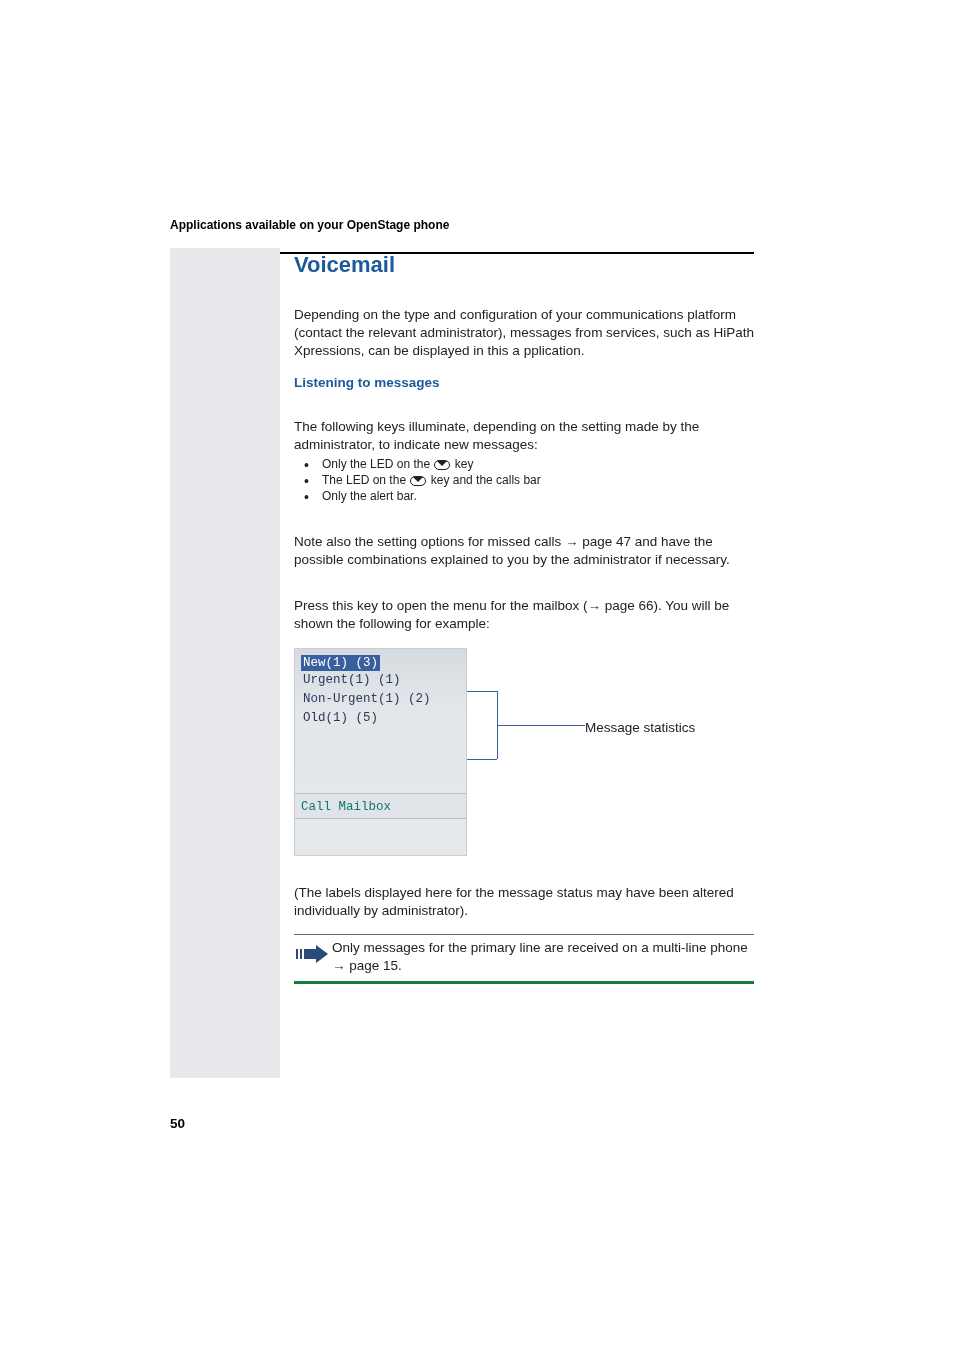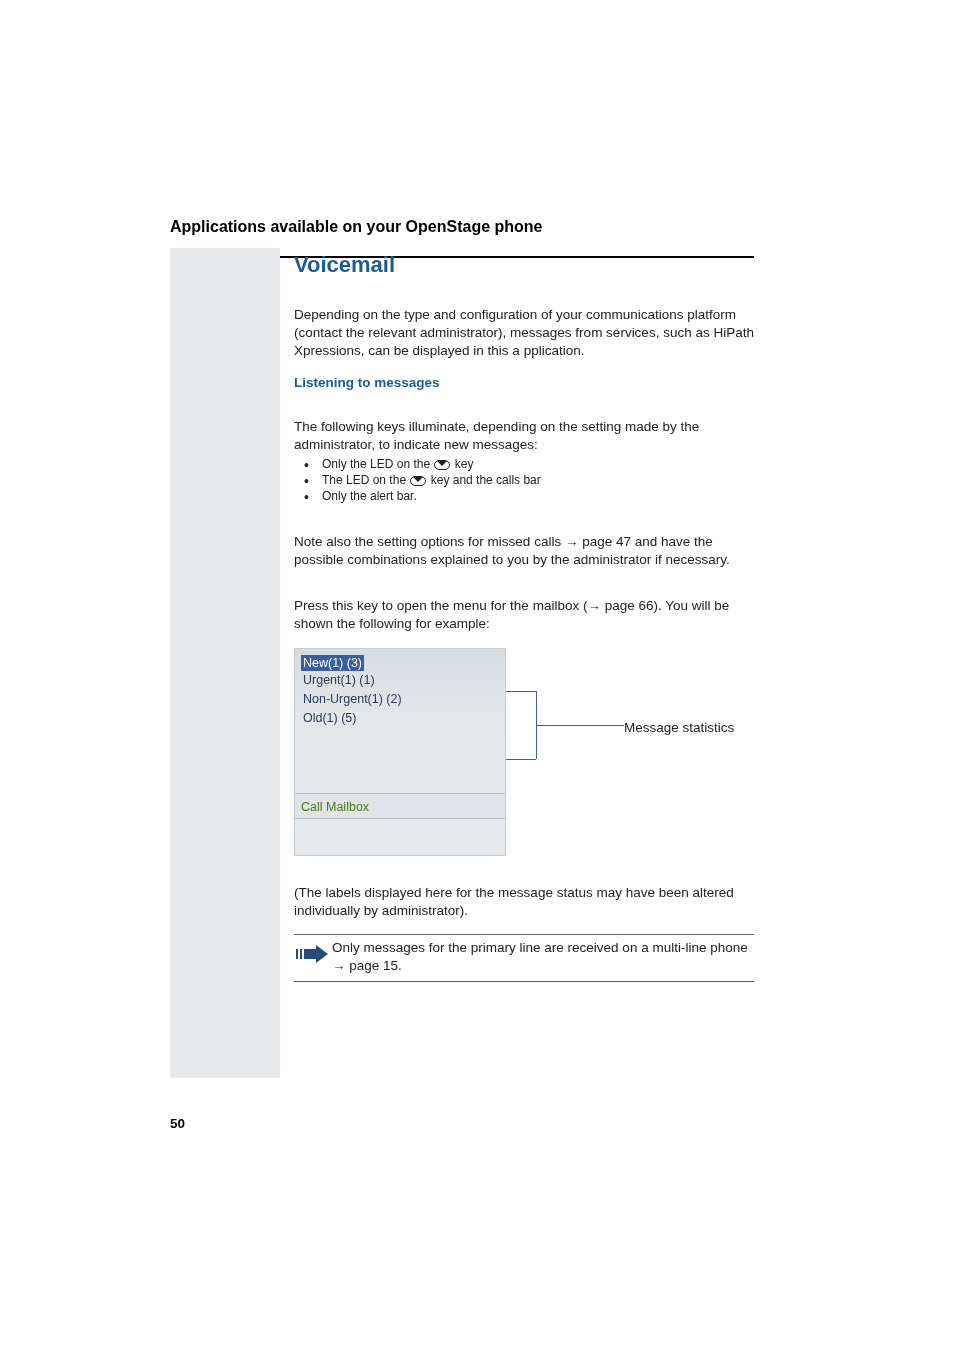--- a/index.html
+++ b/index.html
@@ -15,21 +15,21 @@
       position: relative;
       padding: 220px 70px 40px 170px;
     }
     .header-section {
       position: absolute;
       top: 218px;
       left: 170px;
       right: 200px;
     }
     .header-title {
-      font-size: 16px;
+      font-size: 12px;
       font-weight: bold;
       color: #000;
       margin-bottom: 20px;
     }
     .header-rule {
       border: none;
       border-top: 2px solid #000;
       margin-bottom: 0;
     }
     .left-bar {
@@ -108,24 +108,24 @@
     .arrow {
       font-weight: bold;
     }
     .diagram-row {
       display: flex;
       align-items: center;
       margin-top: 6px;
       margin-bottom: 12px;
     }
     .phone-screen {
-      width: 212px;
+      width: 173px;
       border: 1px solid #ccc;
       background: linear-gradient(#d6dbe0, #e3e7ea 30%, #e6e9ec);
-      font-family: Liberation Sans, sans-serif;
+      font-family: Liberation Mono, monospace;
     }
     .phone-list {
       padding: 4px 6px 2px 6px;
       min-height: 96px;
     }
     .phone-item {
       font-size: 12.5px;
       color: #2a3a5a;
       padding: 1px 2px;
       line-height: 1.35;
@@ -140,21 +140,21 @@
       height: 48px;
     }
     .phone-action-row {
       border-top: 1px solid #b7bec6;
       border-bottom: 1px solid #b7bec6;
       padding: 3px 6px;
       background: #e0e4e8;
     }
     .phone-action {
       font-size: 12.5px;
-      color: #4d7c0f;
+      color: #0f766e;
     }
     .phone-footer {
       height: 36px;
     }
     .connector {
       width: 118px;
       height: 80px;
       position: relative;
       margin-top: -70px;
     }
@@ -193,21 +193,21 @@
       width: 88px;
       border-top: 1px solid #3a5f9e;
     }
     .stat-label {
       font-size: 13.5px;
       color: #222;
       margin-top: -48px;
     }
     .note-box {
       border-top: 1px solid #666;
-      border-bottom: 1px solid #15803d;
+      border-bottom: 3px solid #15803d;
       padding: 4px 0 6px 0;
       display: flex;
       align-items: flex-start;
     }
     .note-icon {
       flex-shrink: 0;
       width: 36px;
       height: 24px;
       margin-right: 2px;
       margin-top: 2px;

